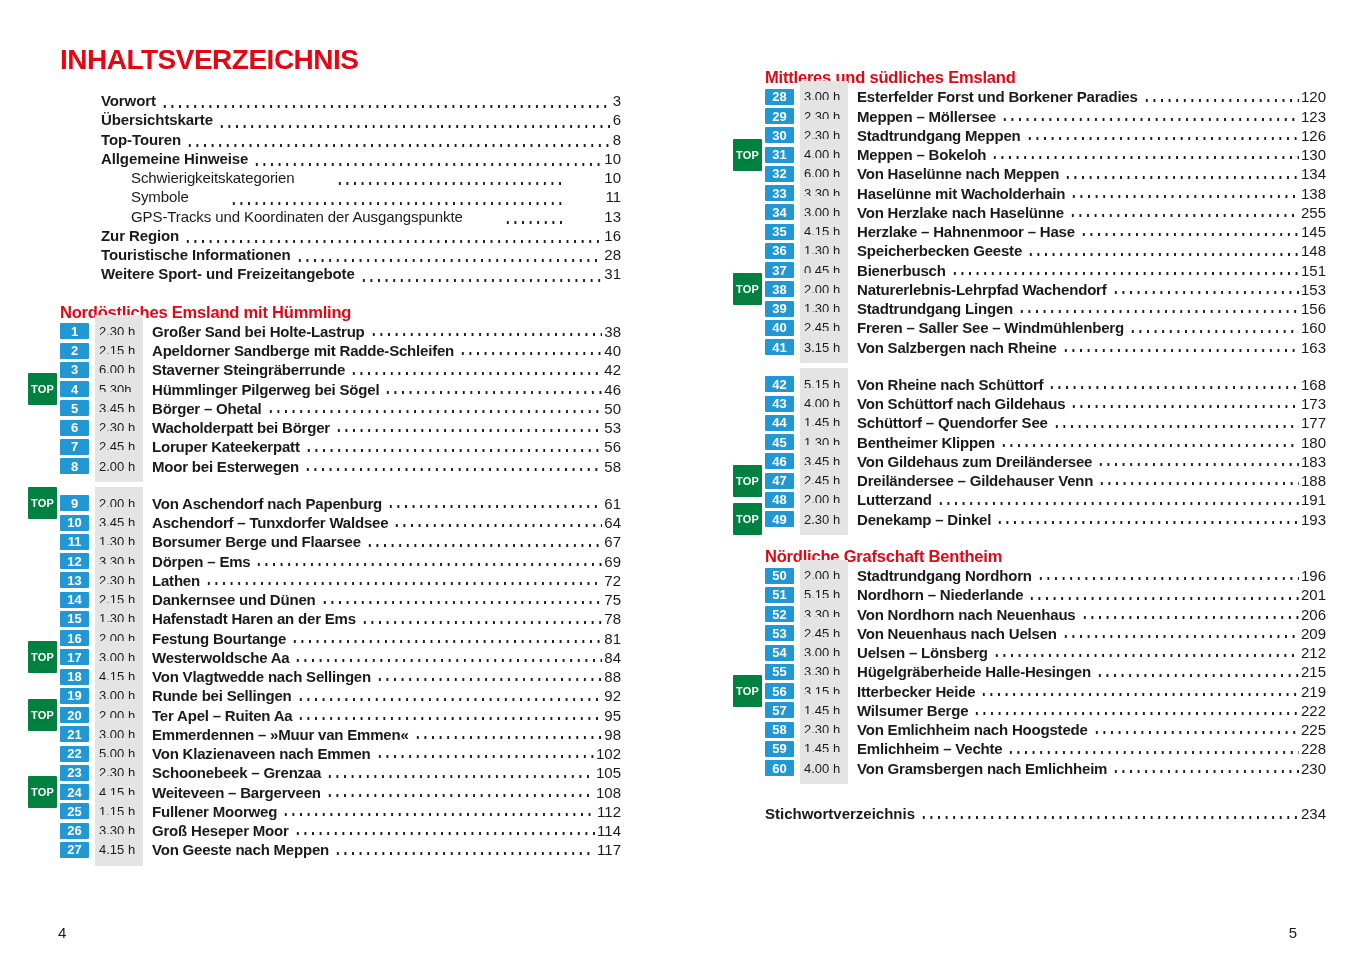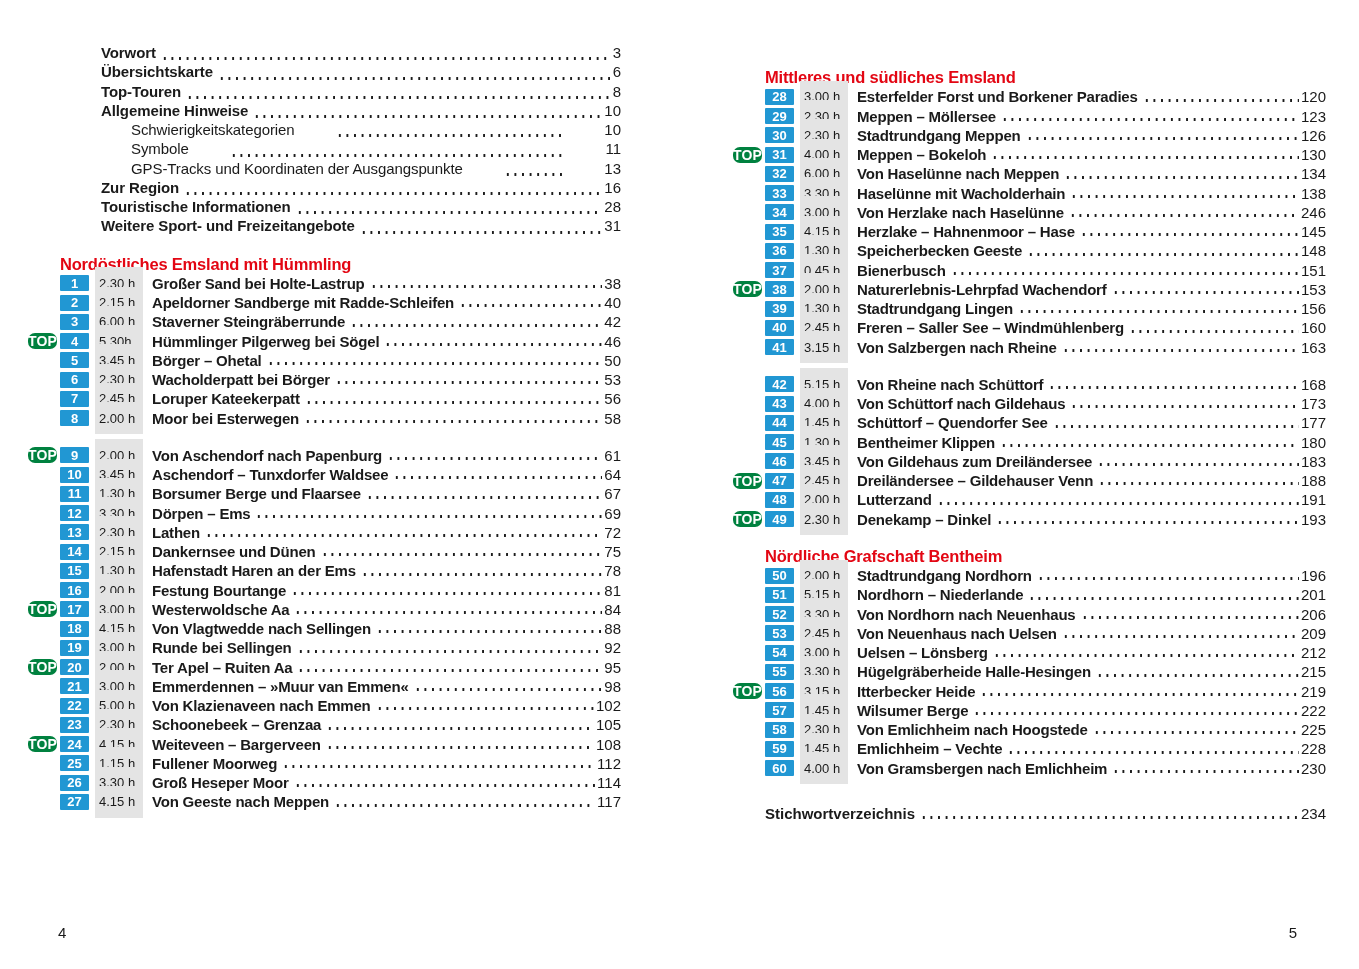--- a/index.html
+++ b/index.html
@@ -56,26 +56,26 @@
   }
 
   .tour-row {
     position: relative;
     display: flex; align-items: center;
     height: 19.25px;
   }
   .badge-top {
     position: absolute; left: -32px; top: 50%;
     transform: translateY(-50%);
-    width: 29px; height: 16px;
+    width: 29px; height: 32px;
     background: #00813f; color: #ffffff;
-    font-size: 14px; font-weight: bold;
+    font-size: 11px; font-weight: bold;
     display: flex; align-items: center; justify-content: center;
     letter-spacing: 0.2px;
-    border-radius: 7px;
+    border-radius: 1px;
   }
   .badge-num {
     flex: 0 0 29px; height: 16px;
     background: #2197d3; color: #ffffff;
     font-size: 13px; font-weight: bold;
     display: flex; align-items: center; justify-content: center;
     margin-right: 6px;
     border-radius: 1px;
   }
   .chip-time {
@@ -102,20 +102,21 @@
   }
 
   .folio { position: absolute; bottom: 28px; font-size: 15px; }
   .folio-left  { left: 58px; }
   .folio-right { right: 62px; }
 </style>
 </head>
 <body>
 
 <div class="col col-left">
+  <h1 class="page-title">INHALTSVERZEICHNIS</h1>
   <div class="front-matter" id="front-matter">
       <div class="fm-row">
     <span class="fm-label">Vorwort</span>
     <span class="leader"></span>
     <span class="pg">3</span>
   </div>
       <div class="fm-row">
     <span class="fm-label">Übersichtskarte</span>
     <span class="leader"></span>
     <span class="pg">6</span>
@@ -442,21 +443,21 @@
     <span class="tour-title">Haselünne mit Wacholderhain</span>
     <span class="leader"></span>
     <span class="pg">138</span>
   </div>
           <div class="tour-row">
 
     <span class="badge-num">34</span>
     <span class="chip-time">3.00 h</span>
     <span class="tour-title">Von Herzlake nach Haselünne</span>
     <span class="leader"></span>
-    <span class="pg">246</span>
+    <span class="pg">255</span>
   </div>
           <div class="tour-row">
 
     <span class="badge-num">35</span>
     <span class="chip-time">4.15 h</span>
     <span class="tour-title">Herzlake – Hahnenmoor – Hase</span>
     <span class="leader"></span>
     <span class="pg">145</span>
   </div>
           <div class="tour-row">

